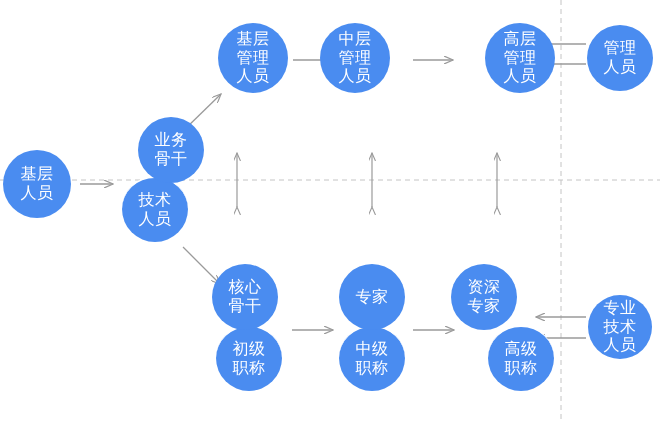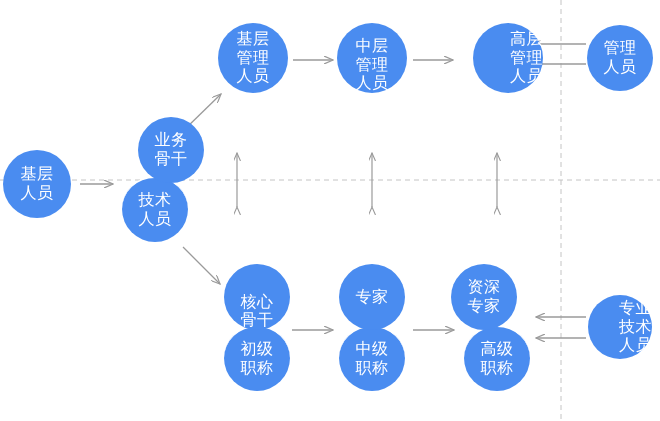--- a/index.html
+++ b/index.html
@@ -106,65 +106,65 @@
     <span class="label">技术
 人员</span>
   </div>
 
   <div class="node" style="left:218px; top:23px; width:70px; height:70px;">
     <span class="label">基层
 管理
 人员</span>
   </div>
 
-  <div class="node" style="left:337px; top:23px; width:70px; height:70px;align-items:flex-end;">
+  <div class="node" style="left:320px; top:23px; width:70px; height:70px;">
     <span class="label">中层
 管理
 人员</span>
   </div>
 
-  <div class="node" style="left:473px; top:23px; width:70px; height:70px;justify-content:flex-end;">
+  <div class="node" style="left:485px; top:23px; width:70px; height:70px;">
     <span class="label">高层
 管理
 人员</span>
   </div>
 
   <div class="node" style="left:587px; top:25px; width:66px; height:66px;">
     <span class="label">管理
 人员</span>
   </div>
 
-  <div class="node stacked-top" style="left:224px; top:264px; width:66px; height:66px;align-items:flex-end;">
+  <div class="node stacked-top" style="left:212px; top:264px; width:66px; height:66px;">
     <span class="label">核心
 骨干</span>
   </div>
 
-  <div class="node stacked-bottom" style="left:224px; top:325px; width:66px; height:66px;">
+  <div class="node stacked-bottom" style="left:216px; top:325px; width:66px; height:66px;">
     <span class="label">初级
 职称</span>
   </div>
 
   <div class="node stacked-top" style="left:339px; top:264px; width:66px; height:66px;">
     <span class="label">专家</span>
   </div>
 
   <div class="node stacked-bottom" style="left:339px; top:325px; width:66px; height:66px;text-align:center;">
     <span class="label">中级
 职称</span>
   </div>
 
   <div class="node stacked-top" style="left:451px; top:264px; width:66px; height:66px;">
     <span class="label">资深
 专家</span>
   </div>
 
-  <div class="node stacked-bottom" style="left:464px; top:325px; width:66px; height:66px;">
+  <div class="node stacked-bottom" style="left:488px; top:325px; width:66px; height:66px;">
     <span class="label">高级
 职称</span>
   </div>
 
-  <div class="node" style="left:588px; top:295px; width:64px; height:64px;justify-content:flex-end;">
+  <div class="node" style="left:588px; top:295px; width:64px; height:64px;">
     <span class="label">专业
 技术
 人员</span>
   </div>
 
 </div>
 
 </body></html>

